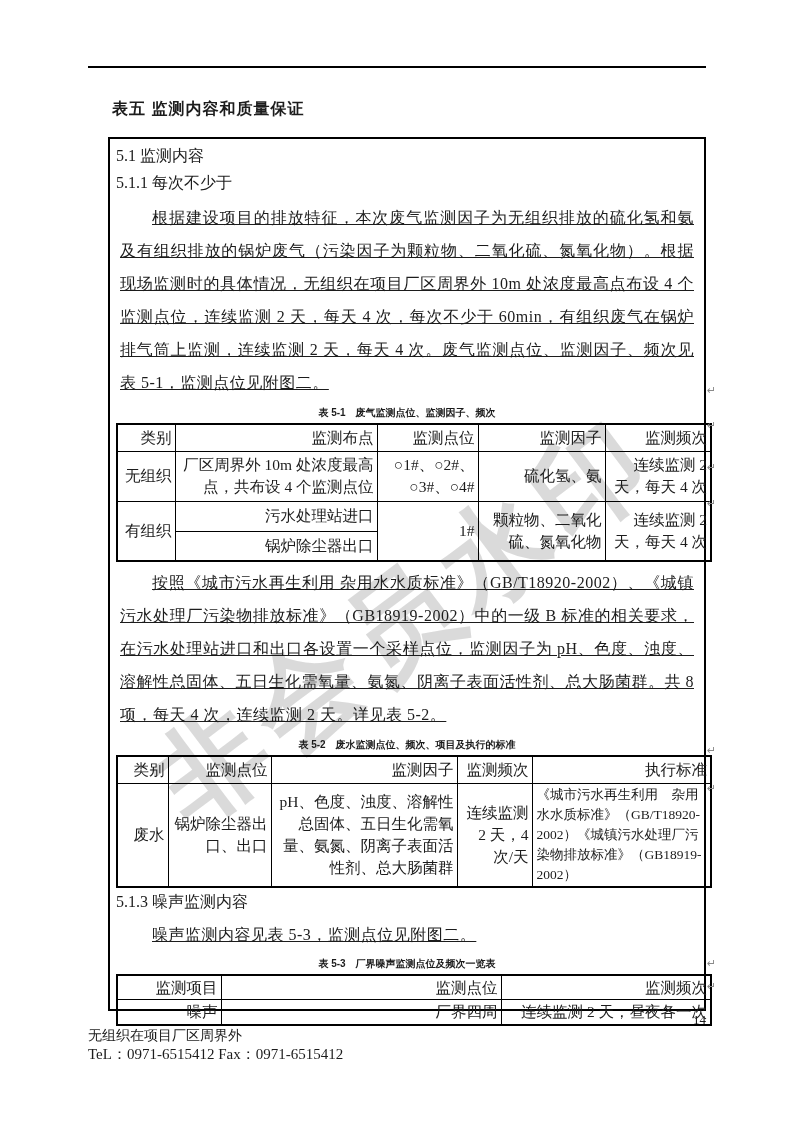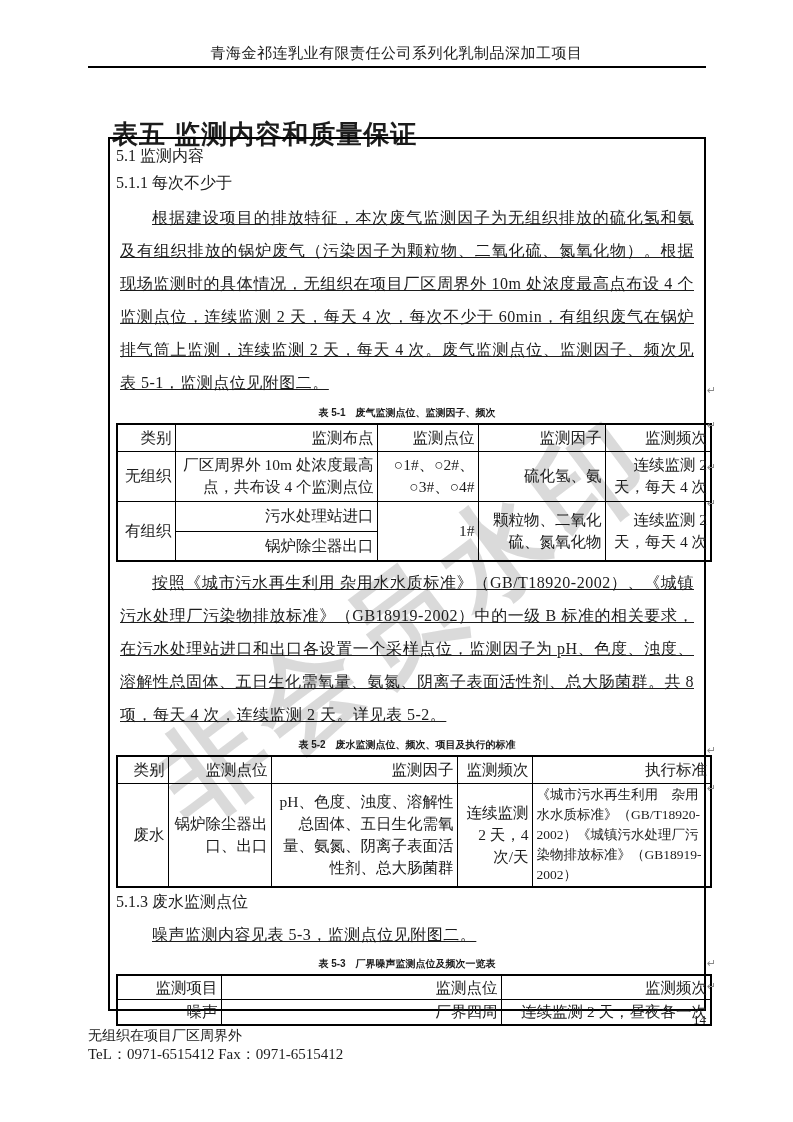--- a/index.html
+++ b/index.html
@@ -28,23 +28,23 @@
   
   .doc-header{
     position:absolute;left:0;top:44px;width:100%;
     text-align:center;font-size:15px;letter-spacing:0.5px;
   }
   .header-rule{
     position:absolute;left:88px;top:66px;width:618px;height:2px;background:#000;
   }
   
   .page-title{
-    position:absolute;left:112px;top:117px;
+    position:absolute;left:112px;top:99px;
     font-family:"Liberation Sans","DejaVu Sans",sans-serif;
-    font-weight:bold;font-size:26px;letter-spacing:1px;
+    font-weight:bold;font-size:16px;letter-spacing:1px;
   }
   
   .content-box{
     position:absolute;left:108px;top:137px;width:598px;height:874px;
     border:2px solid #000;box-sizing:border-box;
     padding:2px 6px;
   }
   .sec-head{font-size:16px;line-height:26px;margin:2px 0 0 0;}
   .sec-head.tall{line-height:28px;margin:0;}
   .para{
@@ -84,21 +84,20 @@
 </style>
 </head>
 <body>
 
 <div class="page">
 
   <div class="watermark">非会员水印</div>
 
   <div class="layer">
 
-    <div class="doc-header">青海金祁连乳业有限责任公司系列化乳制品深加工项目</div>
     <div class="header-rule"></div>
 
     <div class="page-title">表五  监测内容和质量保证</div>
 
     <div class="content-box">
 
       <p class="sec-head">5.1 监测内容</p>
       <p class="sec-head tall">5.1.1 每次不少于</p>
       <p class="para">根据建设项目的排放特征，本次废气监测因子为无组织排放的硫化氢和氨及有组织排放的锅炉废气（污染因子为颗粒物、二氧化硫、氮氧化物）。根据现场监测时的具体情况，无组织在项目厂区周界外 10m 处浓度最高点布设 4 个监测点位，连续监测 2 天，每天 4 次，每次不少于 60min，有组织废气在锅炉排气筒上监测，连续监测 2 天，每天 4 次。废气监测点位、监测因子、频次见表 5-1，监测点位见附图二。</p>
 
@@ -161,21 +160,21 @@
         <tr style="height:102px">
           <td>废水</td>
           <td>锅炉除尘器出口、出口</td>
           <td>pH、色度、浊度、溶解性总固体、五日生化需氧量、氨氮、阴离子表面活性剂、总大肠菌群</td>
           <td>连续监测 2 天，4 次/天</td>
           <td class="small">《城市污水再生利用　杂用水水质标准》（GB/T18920-2002）《城镇污水处理厂污染物排放标准》（GB18919-2002）</td>
         </tr>
       </tbody>
         </table>
 
-      <p class="sec-head tall mt6">5.1.3 废水监测点位</p>
+      <p class="sec-head tall mt6">5.1.3 噪声监测内容</p>
       <p class="para single">噪声监测内容见表 5-3，监测点位见附图二。</p>
 
       <p class="tbl-caption mt4">表 5-3　厂界噪声监测点位及频次一览表</p>
       <table>
         <colgroup>
             <col style="width:104px">
             <col style="width:280px">
             <col style="width:210px">
           </colgroup>
         <tbody>

